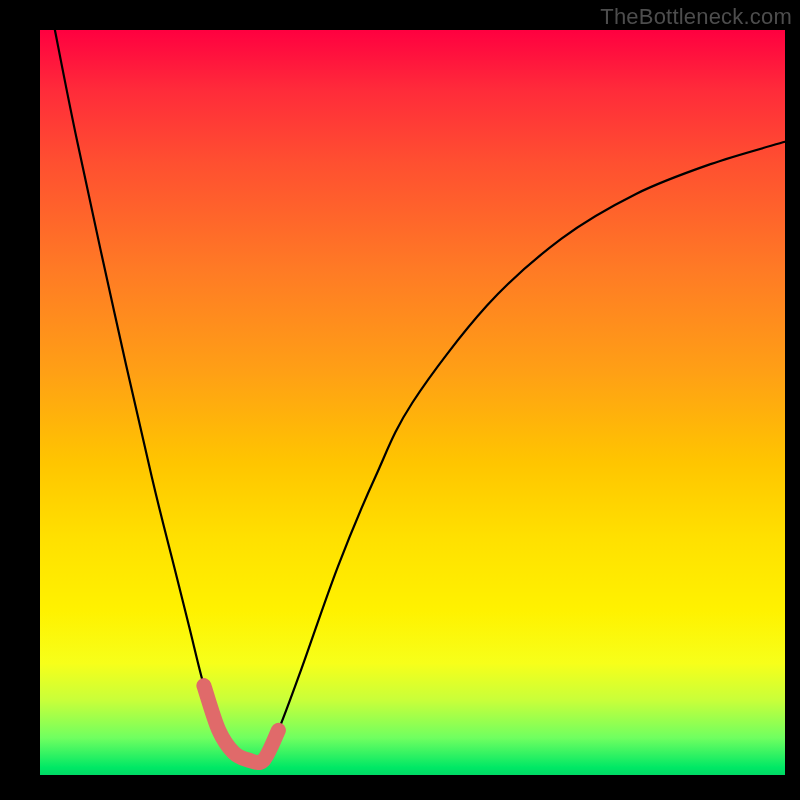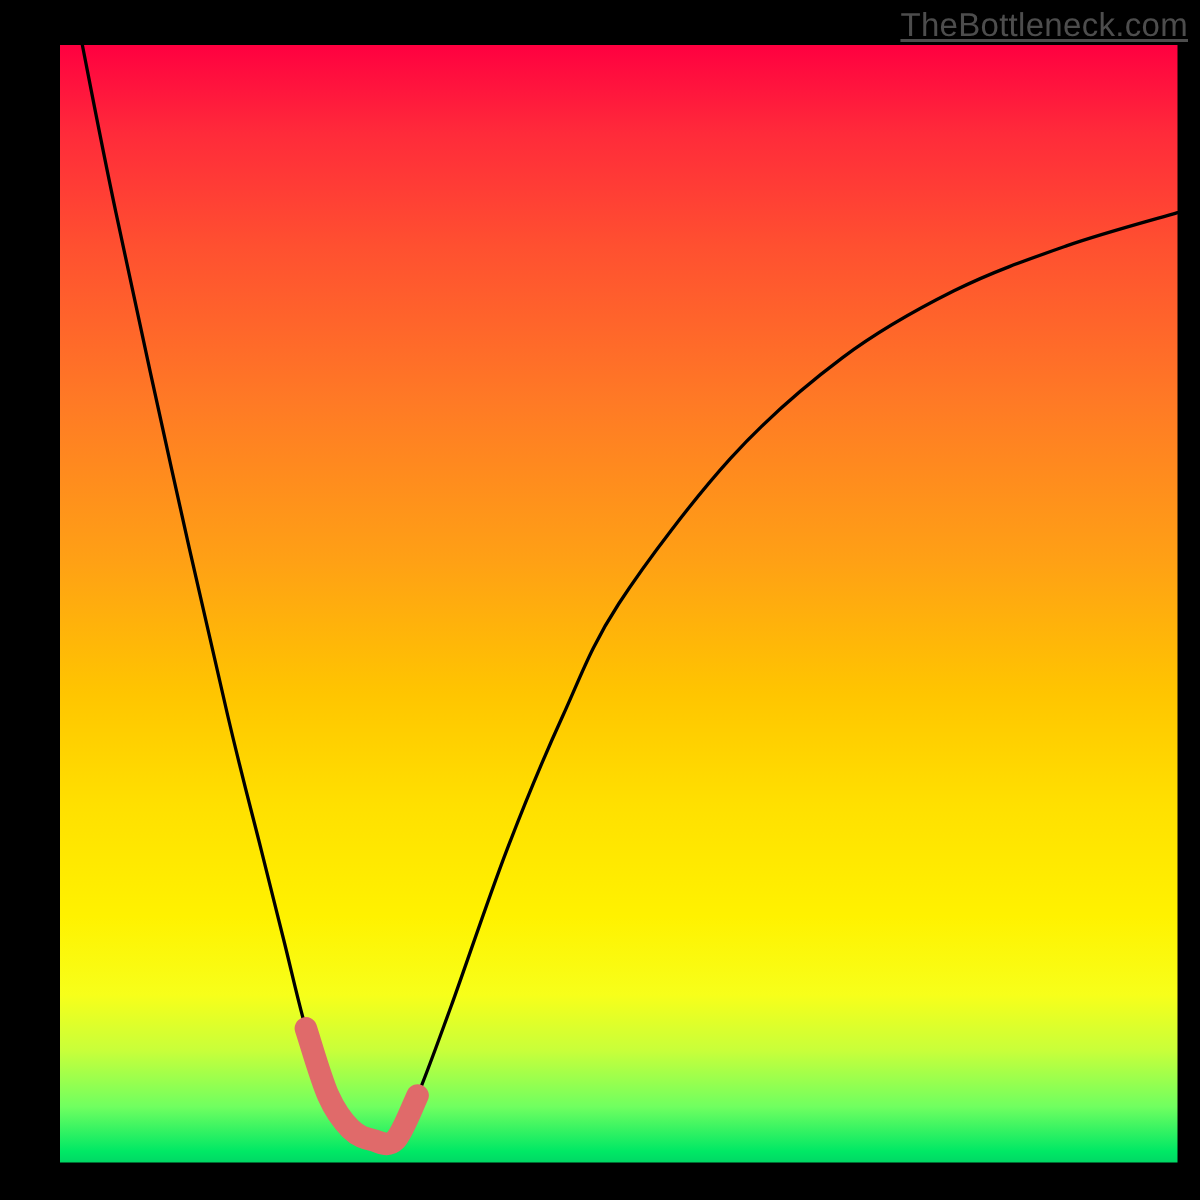--- a/index.html
+++ b/index.html
@@ -45,21 +45,20 @@
   .watermark {
     position: absolute;
     top: 4px;
     right: 8px;
     font-family: Arial, Helvetica, sans-serif;
     font-size: 22px;
     color: #4d4d4d;
     font-weight: 500;
     letter-spacing: 0.2px;
     user-select: none;
-    text-decoration: underline;
   }
   svg.curve-layer {
     position: absolute;
     left: 40px;
     top: 30px;
     width: 745px;
     height: 745px;
     overflow: visible;
   }
 </style>

